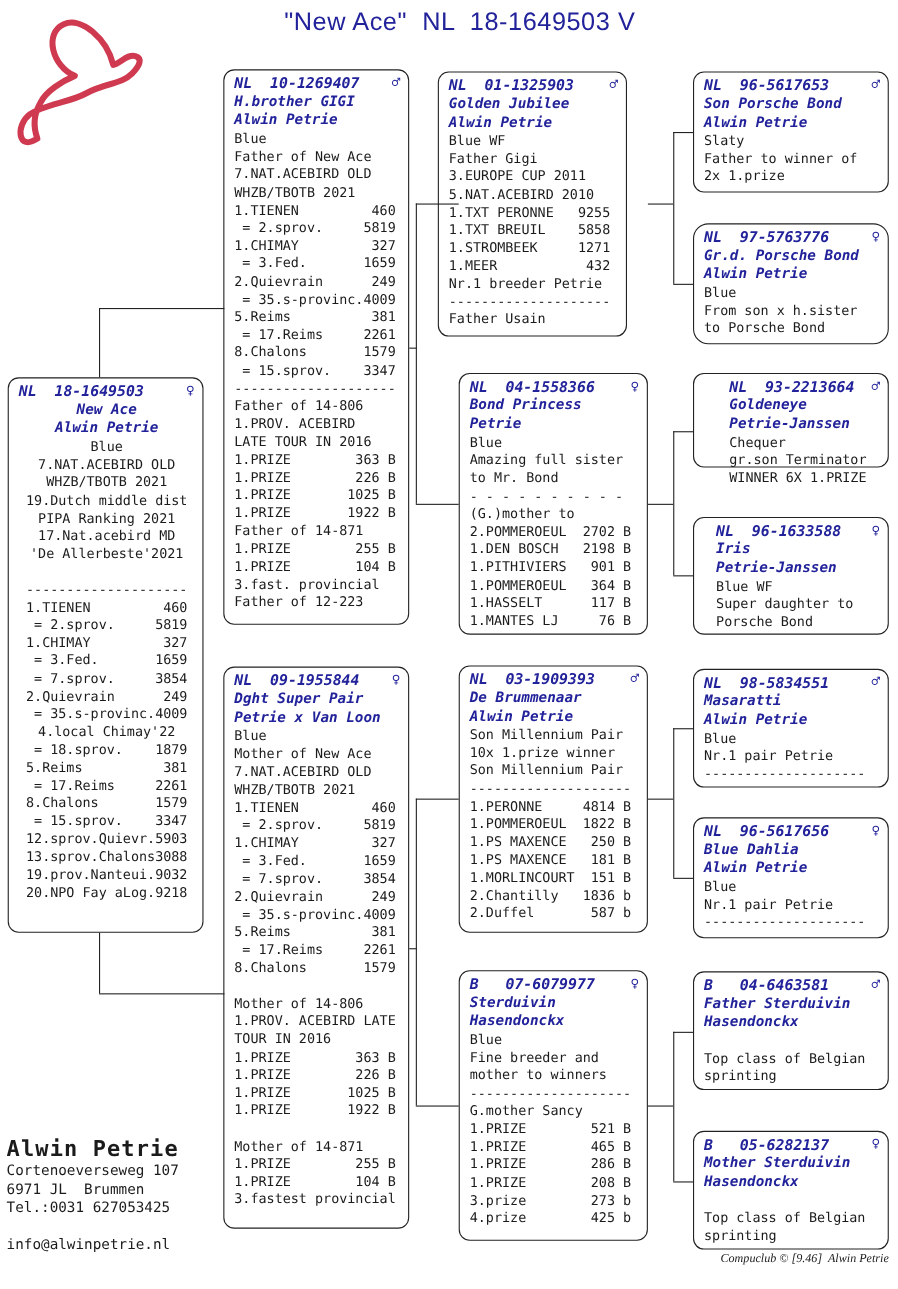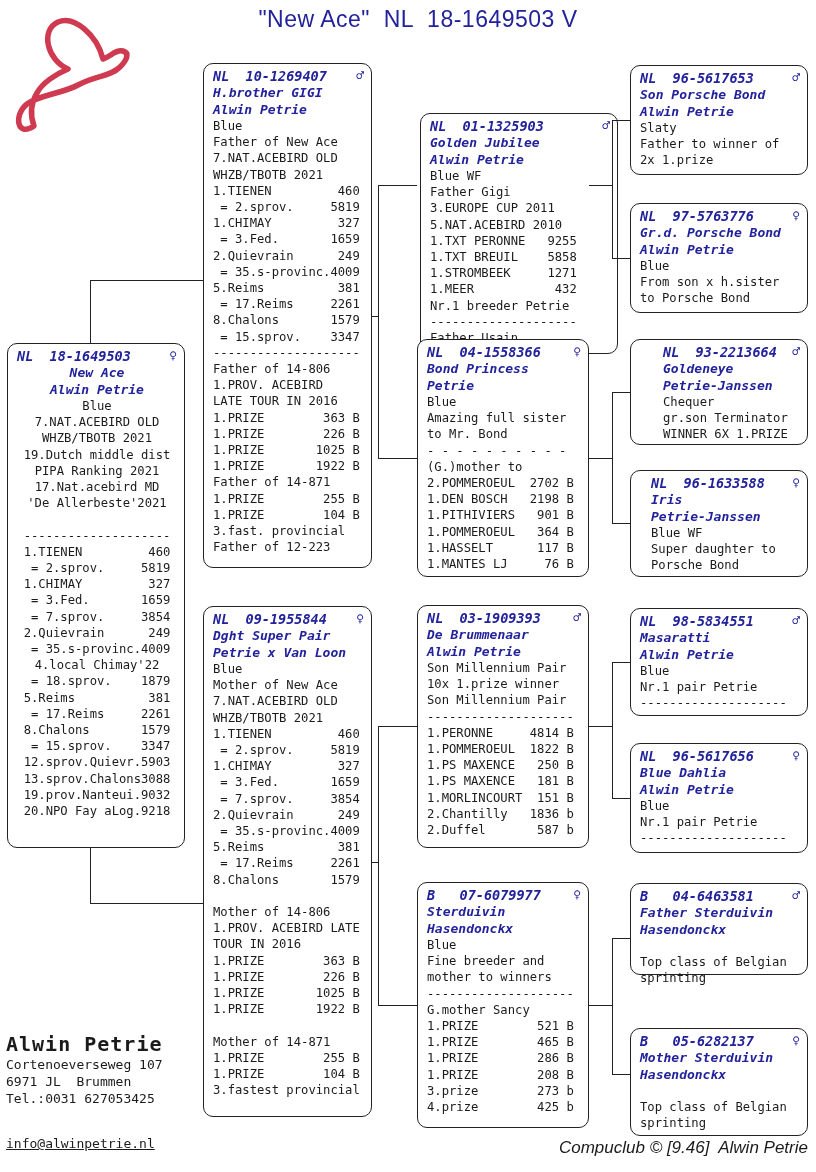--- a/index.html
+++ b/index.html
@@ -14,23 +14,23 @@
            color:#22229b;font-weight:bold;font-style:italic;font-size:13.5px;line-height:17px;white-space:pre;}
   .sex{font-style:normal;font-weight:bold;font-size:13px;line-height:15px;}
   .bname{color:#22229b;font-weight:bold;font-style:italic;font-size:13px;line-height:16.5px;
          white-space:pre;min-height:16.5px;}
   .bline{color:#1b1b1b;font-size:12.2px;line-height:16.2px;white-space:pre;min-height:16.2px;}
   .cline{position:absolute;background:#222222;}
   .logo{position:absolute;left:12px;top:8px;}
   .contact{position:absolute;left:6px;top:1032px;color:#1b1b1b;}
   .contact-name{font-size:20px;font-weight:bold;letter-spacing:1px;line-height:24px;}
   .contact-line{font-size:13px;line-height:17px;white-space:pre;}
-  .contact-email{font-size:13px;line-height:17px;margin-top:28px;text-decoration:underline;}
-  .credit{position:absolute;right:8px;top:1138px;font-family:Liberation Sans, sans-serif;
-          font-style:italic;font-size:17px;color:#1b1b1b;white-space:pre;}
+  .contact-email{font-size:13px;line-height:17px;margin-top:16px;}
+  .credit{position:absolute;right:8px;top:1138px;font-family:Liberation Serif, serif;
+          font-style:italic;font-size:11px;color:#1b1b1b;white-space:pre;}
 </style>
 </head>
 <body>
 
 <div class="page">
 
   <div class="title">"New Ace"  NL  18-1649503 V</div>
 
   <svg class="logo" width="126" height="132" viewBox="0 0 126 132">
     <path d="M 22 118
@@ -134,21 +134,21 @@
         <div class="bline">1.PRIZE        363 B</div>
         <div class="bline">1.PRIZE        226 B</div>
         <div class="bline">1.PRIZE       1025 B</div>
         <div class="bline">1.PRIZE       1922 B</div>
         <div class="bline"></div>
         <div class="bline">Mother of 14-871</div>
         <div class="bline">1.PRIZE        255 B</div>
         <div class="bline">1.PRIZE        104 B</div>
         <div class="bline">3.fastest provincial</div>
       </div>
-      <div class="pbox" style="left: 420px; top: 65px; width: 198px; height: 241px; margin-top: 48px;">
+      <div class="pbox" style="left: 398px; top: 65px; width: 172px; height: 241px;">
         <div class="ringrow"><span>NL  01-1325903</span><span class="sex">♂</span></div>
         <div class="bname">Golden Jubilee</div>
         <div class="bname">Alwin Petrie</div>
         <div class="bline">Blue WF</div>
         <div class="bline">Father Gigi</div>
         <div class="bline">3.EUROPE CUP 2011</div>
         <div class="bline">5.NAT.ACEBIRD 2010</div>
         <div class="bline">1.TXT PERONNE   9255</div>
         <div class="bline">1.TXT BREUIL    5858</div>
         <div class="bline">1.STROMBEEK     1271</div>
@@ -206,29 +206,29 @@
         <div class="bline">4.prize        425 b</div>
       </div>
       <div class="pbox" style="left: 630px; top: 65px; width: 178px; height: 110px;">
         <div class="ringrow"><span>NL  96-5617653</span><span class="sex">♂</span></div>
         <div class="bname">Son Porsche Bond</div>
         <div class="bname">Alwin Petrie</div>
         <div class="bline">Slaty</div>
         <div class="bline">Father to winner of</div>
         <div class="bline">2x 1.prize</div>
       </div>
-      <div class="pbox" style="left: 630px; top: 203px; width: 178px; height: 110px;">
+      <div class="pbox" style="left: 630px; top: 203px; width: 178px; height: 110px; border-radius: 14px;">
         <div class="ringrow"><span>NL  97-5763776</span><span class="sex">♀</span></div>
         <div class="bname">Gr.d. Porsche Bond</div>
         <div class="bname">Alwin Petrie</div>
         <div class="bline">Blue</div>
         <div class="bline">From son x h.sister</div>
         <div class="bline">to Porsche Bond</div>
       </div>
-      <div class="pbox" style="left: 630px; top: 339px; width: 178px; height: 106px; padding-left: 32px;">
+      <div class="pbox" style="left: 630px; top: 339px; width: 178px; height: 86px; padding-left: 32px;">
         <div class="ringrow"><span>NL  93-2213664</span><span class="sex">♂</span></div>
         <div class="bname">Goldeneye</div>
         <div class="bname">Petrie-Janssen</div>
         <div class="bline">Chequer</div>
         <div class="bline">gr.son Terminator</div>
         <div class="bline">WINNER 6X 1.PRIZE</div>
       </div>
       <div class="pbox" style="left: 630px; top: 470px; width: 178px; height: 107px; padding-left: 20px;">
         <div class="ringrow"><span>NL  96-1633588</span><span class="sex">♀</span></div>
         <div class="bname">Iris</div>
@@ -246,21 +246,21 @@
         <div class="bline">--------------------</div>
       </div>
       <div class="pbox" style="left: 630px; top: 743px; width: 178px; height: 110px;">
         <div class="ringrow"><span>NL  96-5617656</span><span class="sex">♀</span></div>
         <div class="bname">Blue Dahlia</div>
         <div class="bname">Alwin Petrie</div>
         <div class="bline">Blue</div>
         <div class="bline">Nr.1 pair Petrie</div>
         <div class="bline">--------------------</div>
       </div>
-      <div class="pbox" style="left: 630px; top: 883px; width: 178px; height: 92px;">
+      <div class="pbox" style="left: 630px; top: 883px; width: 178px; height: 108px;">
         <div class="ringrow"><span>B   04-6463581</span><span class="sex">♂</span></div>
         <div class="bname">Father Sterduivin</div>
         <div class="bname">Hasendonckx</div>
         <div class="bline"></div>
         <div class="bline">Top class of Belgian</div>
         <div class="bline">sprinting</div>
       </div>
       <div class="pbox" style="left: 630px; top: 1028px; width: 178px; height: 108px;">
         <div class="ringrow"><span>B   05-6282137</span><span class="sex">♀</span></div>
         <div class="bname">Mother Sterduivin</div>

